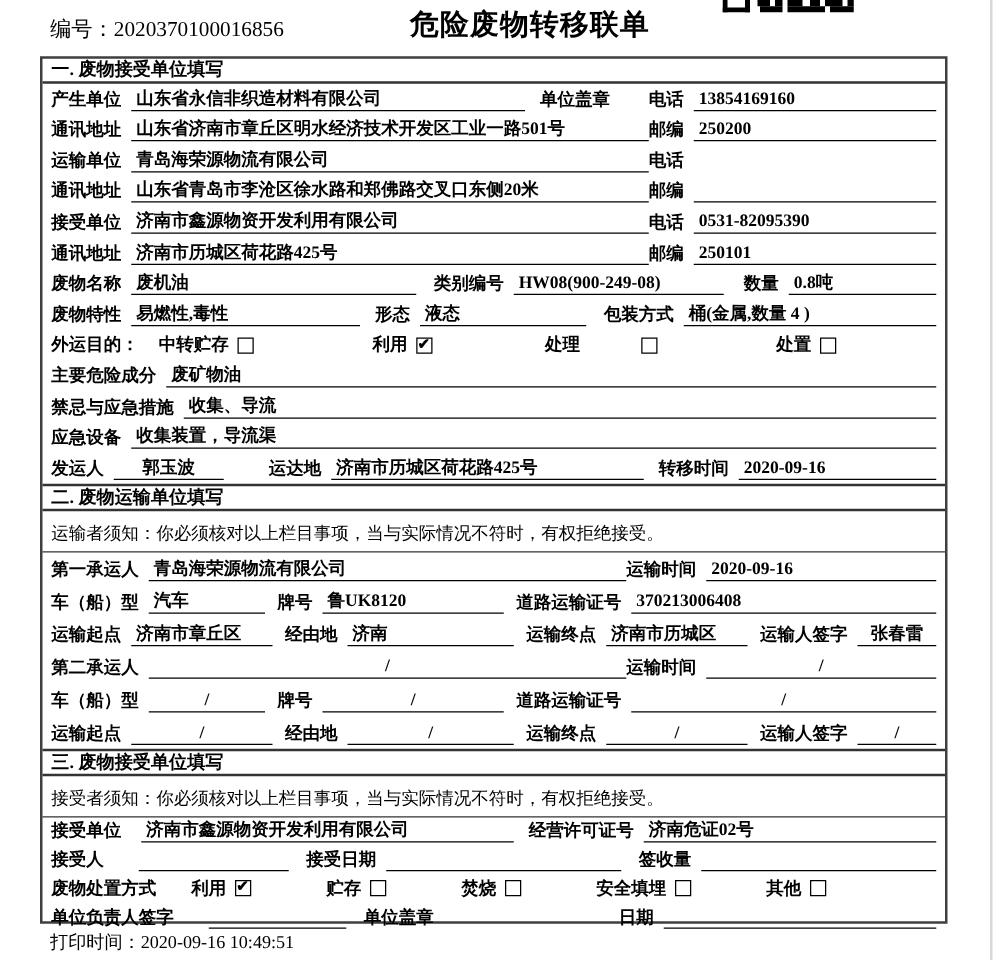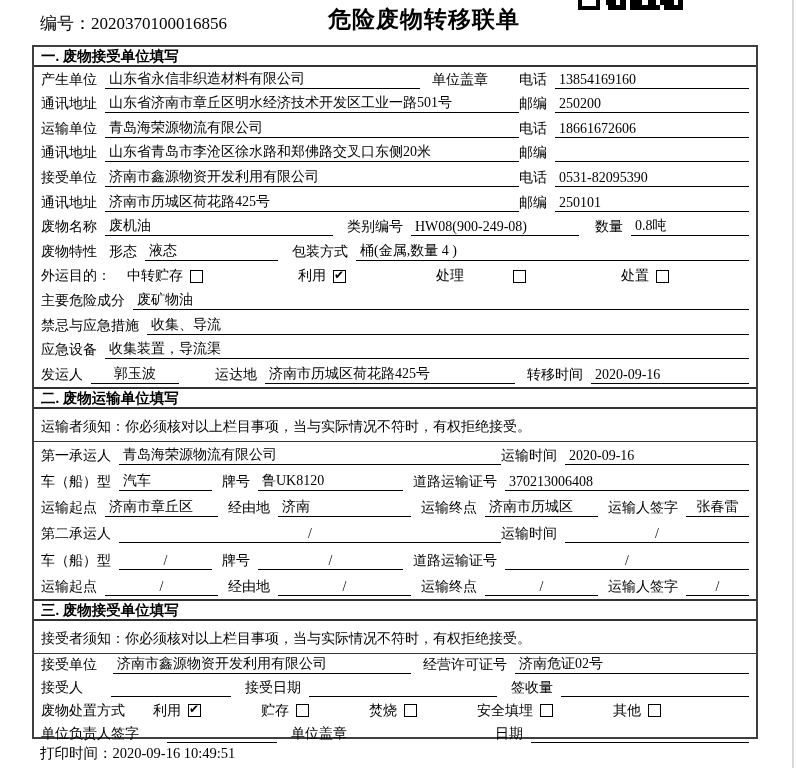--- a/index.html
+++ b/index.html
@@ -24,20 +24,21 @@
   }
   .sec-head.mid{border-top:2px solid #333;}
   .note-row{
     flex:0 0 33px;display:flex;align-items:flex-end;
     padding:0 6px 5px 7px;border-bottom:1.5px solid #333;box-sizing:border-box;
   }
   .rows{display:flex;flex-direction:column;flex:0 0 auto;}
   .row{
     display:flex;align-items:flex-end;box-sizing:border-box;
     padding:0 7px 3px 7px;
+    font-weight:bold;
   }
   .s1 .row{height:24.6px;}
   .s2 .row{height:26.2px;}
   .s3 .row{height:23px;}
   .lbl{white-space:nowrap;flex:0 0 auto;}
   .ul{
     border-bottom:1px solid #000;padding:0 4px;margin-left:8px;
     white-space:nowrap;overflow:hidden;box-sizing:border-box;min-height:17px;
   }
   .grow{flex:1 1 auto;}
@@ -120,21 +121,20 @@
       <span class="lbl">邮编</span>
       <span class="ul grow">250200</span>
     </div>
 
     <div class="row">
       <div class="left">
         <span class="lbl">运输单位</span>
         <span class="ul grow">青岛海荣源物流有限公司</span>
       </div>
       <span class="lbl">电话</span>
-      <span class="ul grow">18661672606</span>
     </div>
 
     <div class="row">
       <div class="left">
         <span class="lbl">通讯地址</span>
         <span class="ul grow">山东省青岛市李沧区徐水路和郑佛路交叉口东侧20米</span>
       </div>
       <span class="lbl">邮编</span>
       <span class="ul grow"></span>
     </div>
@@ -161,20 +161,21 @@
       <span class="lbl">废物名称</span>
       <span class="ul w230">废机油</span>
       <span class="lbl ml14">类别编号</span>
       <span class="ul w175">HW08(900-249-08)</span>
       <span class="lbl ml16">数量</span>
       <span class="ul grow">0.8吨</span>
     </div>
 
     <div class="row">
       <span class="lbl">废物特性</span>
+      <span class="ul w185">易燃性,毒性</span>
       <span class="lbl ml12">形态</span>
       <span class="ul w135">液态</span>
       <span class="lbl ml14">包装方式</span>
       <span class="ul grow">桶(金属,数量 4 )</span>
     </div>
 
     <div class="row">
       <span class="lbl">外运目的：</span>
       <span class="opt ml16">
         <span>中转贮存</span>

